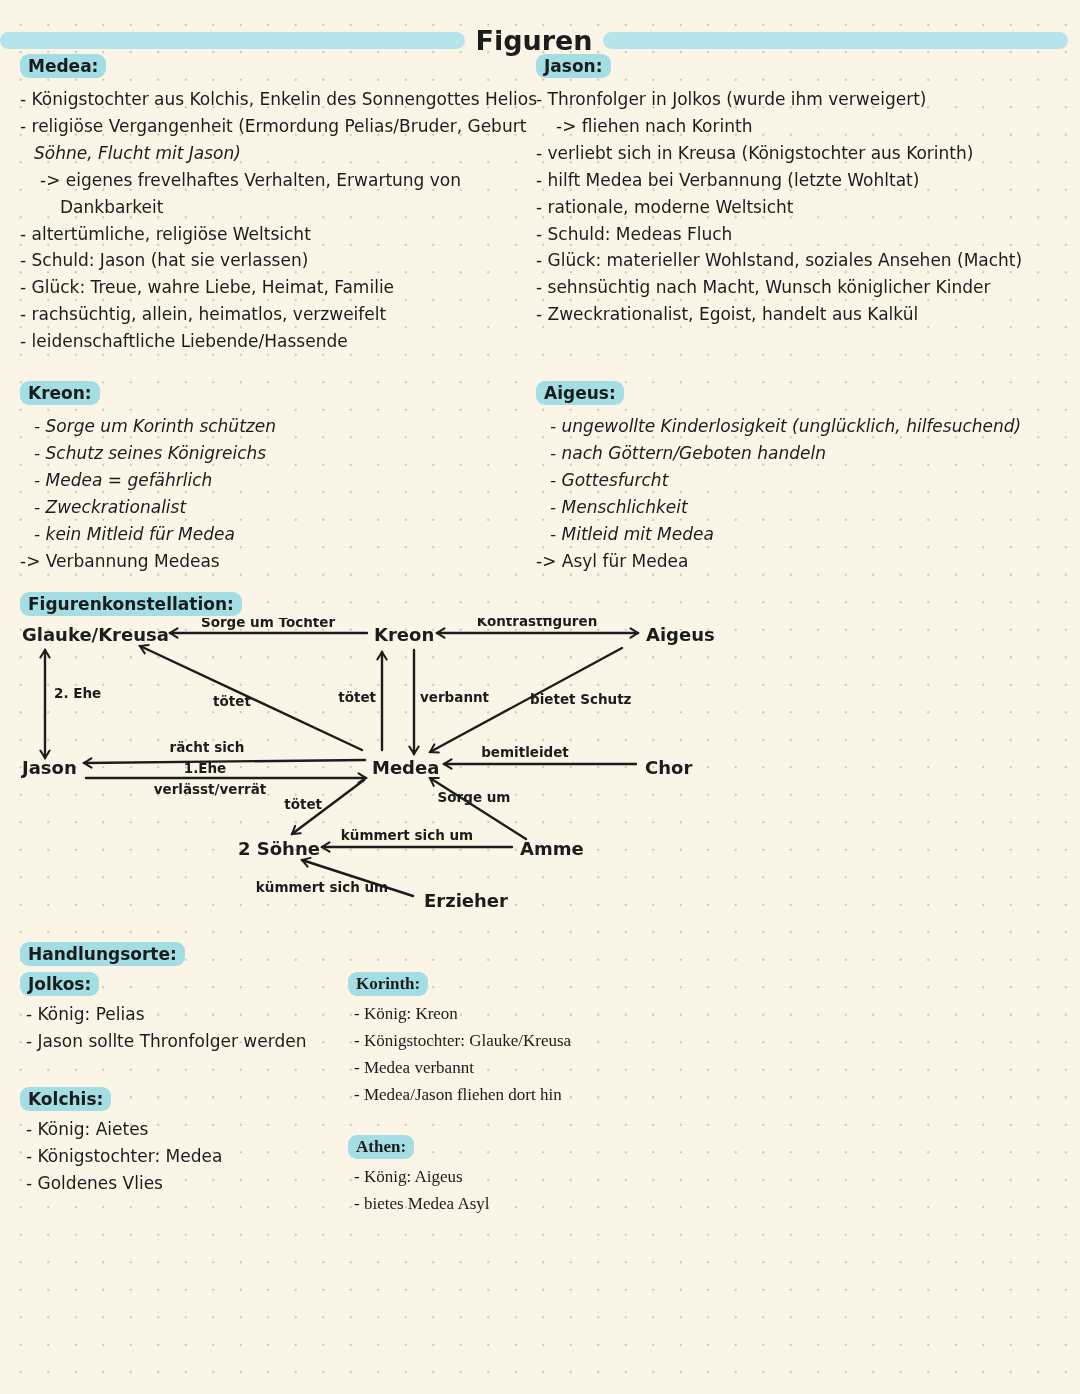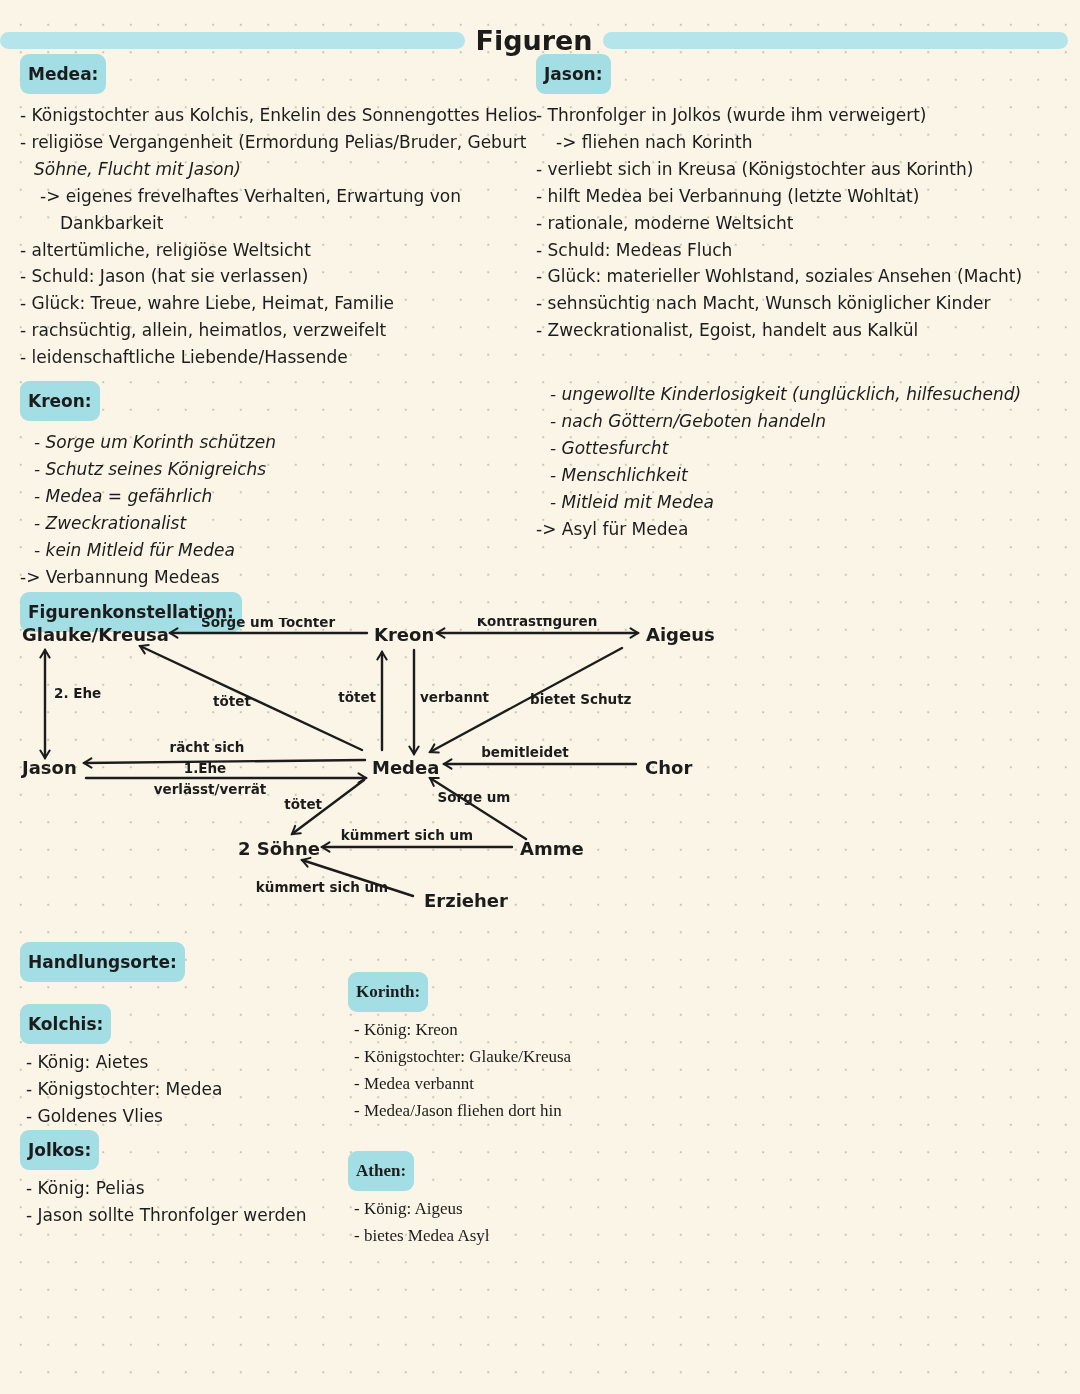--- a/index.html
+++ b/index.html
@@ -6,21 +6,21 @@
   body{
     width:1080px;height:1394px;position:relative;overflow:hidden;
     background-color:#faf5e6;
     background-image:radial-gradient(circle,#c9c5b5 1.3px,transparent 1.5px);
     background-size:27.5px 27.5px;background-position:7px 11px;
     font-family:"DejaVu Sans",sans-serif;color:#1c1c1c;
   }
   .titlebar{position:absolute;top:27px;left:0;right:12px;display:flex;align-items:center;gap:8px;}
   .band{height:17px;background:#b5e5ea;border-radius:9px;flex:1;}
   .page-title{font-size:27px;font-weight:bold;line-height:1;padding:0 2px;}
-  .hl{display:inline-block;background:#a2dee4;border-radius:9px;padding:9px 8px;font-weight:bold;font-size:17px;line-height:22px;}
+  .hl{display:inline-block;background:#a2dee4;border-radius:9px;padding:1px 8px;font-weight:bold;font-size:17px;line-height:22px;}
   .sec{position:absolute;}
   .sec .hd{margin-bottom:8px;}
   .ln{font-size:17px;line-height:26.9px;white-space:nowrap;}
   .ind1{padding-left:14px;font-style:italic;}
   .ind2{padding-left:20px;}
   .ind3{padding-left:40px;}
   #sec-medea{top:54px;left:20px;width:515px;}
   #sec-jason{top:54px;left:536px;width:544px;}
   #sec-kreon{top:381px;left:20px;width:515px;}
   #sec-aigeus{top:381px;left:536px;width:544px;}
@@ -77,20 +77,21 @@
   <div class="hd"><span class="hl">Kreon:</span></div>
   <div class="ln ind1">- Sorge um Korinth schützen</div>
   <div class="ln ind1">- Schutz seines Königreichs</div>
   <div class="ln ind1">- Medea = gefährlich</div>
   <div class="ln ind1">- Zweckrationalist</div>
   <div class="ln ind1">- kein Mitleid für Medea</div>
   <div class="ln">-&gt; Verbannung Medeas</div>
 </div>
 
 <div class="sec" id="sec-aigeus">
+  <div class="hd"><span class="hl">Aigeus:</span></div>
   <div class="ln ind1">- ungewollte Kinderlosigkeit (unglücklich, hilfesuchend)</div>
   <div class="ln ind1">- nach Göttern/Geboten handeln</div>
   <div class="ln ind1">- Gottesfurcht</div>
   <div class="ln ind1">- Menschlichkeit</div>
   <div class="ln ind1">- Mitleid mit Medea</div>
   <div class="ln">-&gt; Asyl für Medea</div>
 </div>
 
 <div id="konst-header">
   <span class="hl">Figurenkonstellation:</span>
@@ -143,33 +144,33 @@
   <text class="knode" x="238" y="237">2 Söhne</text>
   <text class="knode" x="520" y="237">Amme</text>
   <text class="knode" x="424" y="289">Erzieher</text>
 </svg>
 
 <div id="orte-header">
   <span class="hl">Handlungsorte:</span>
 </div>
 
 <div id="orte-left">
+  <div class="ort-group">
+    <div class="hd"><span class="hl">Jolkos:</span></div>
+    <div class="ort-items">
+      <div class="ln">- König: Pelias</div>
+      <div class="ln">- Jason sollte Thronfolger werden</div>
+    </div>
+  </div>
   <div class="ort-group ort-gap-b">
     <div class="hd"><span class="hl">Kolchis:</span></div>
     <div class="ort-items">
       <div class="ln">- König: Aietes</div>
       <div class="ln">- Königstochter: Medea</div>
       <div class="ln">- Goldenes Vlies</div>
-    </div>
-  </div>
-  <div class="ort-group">
-    <div class="hd"><span class="hl">Jolkos:</span></div>
-    <div class="ort-items">
-      <div class="ln">- König: Pelias</div>
-      <div class="ln">- Jason sollte Thronfolger werden</div>
     </div>
   </div>
 </div>
 
 <div id="orte-right">
   <div class="ort-group">
     <div class="hd"><span class="hl">Korinth:</span></div>
     <div class="ort-items">
       <div class="ln">- König: Kreon</div>
       <div class="ln">- Königstochter: Glauke/Kreusa</div>

